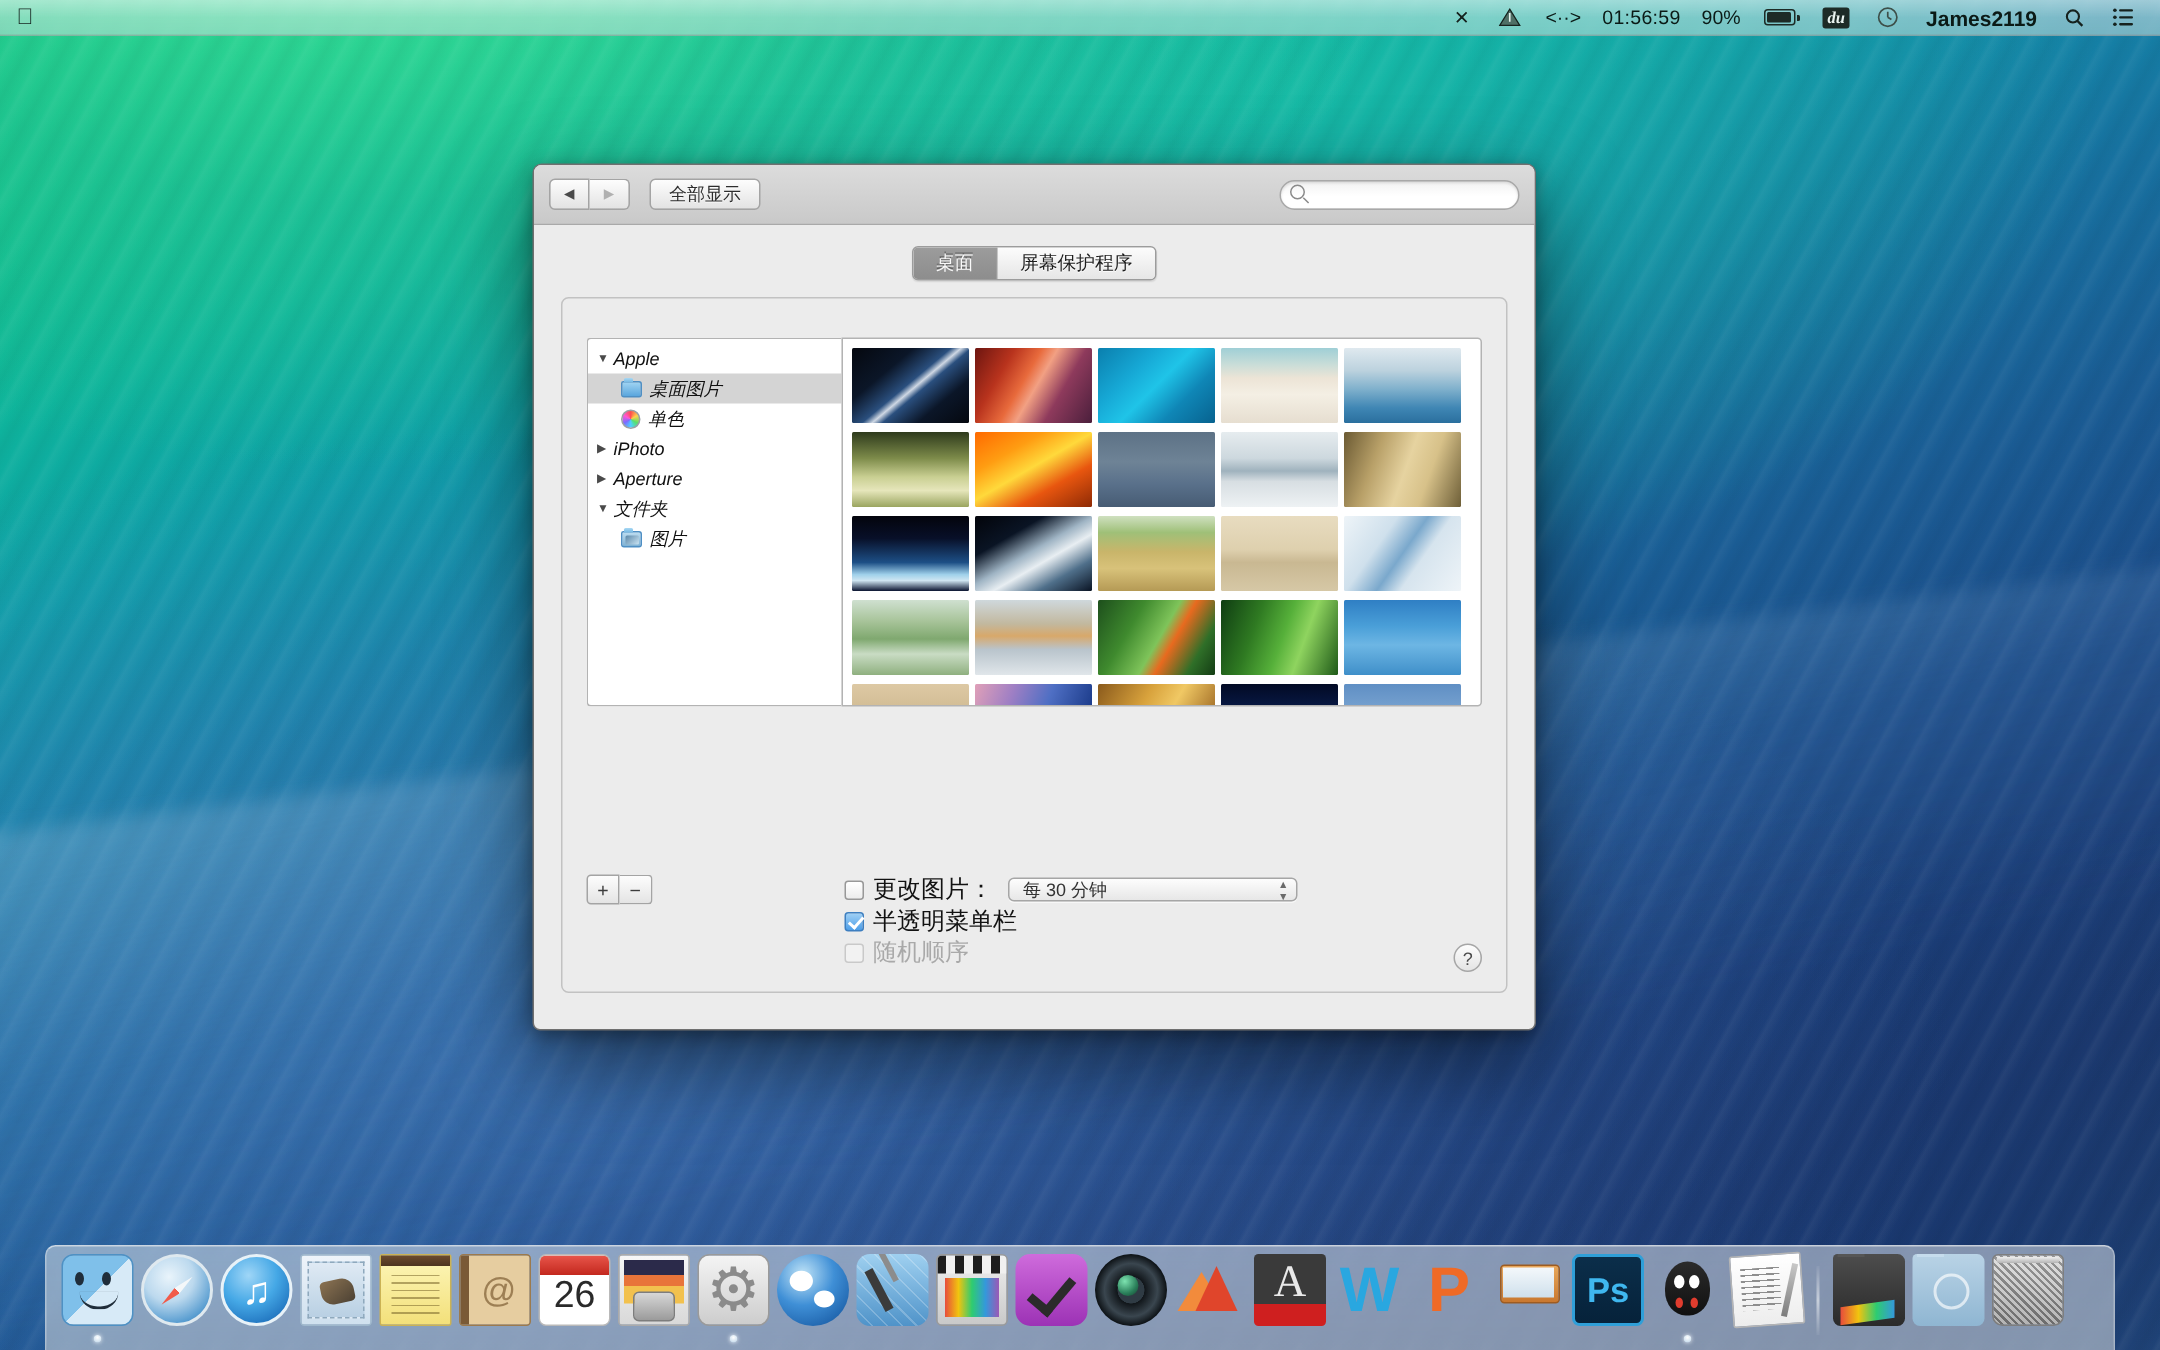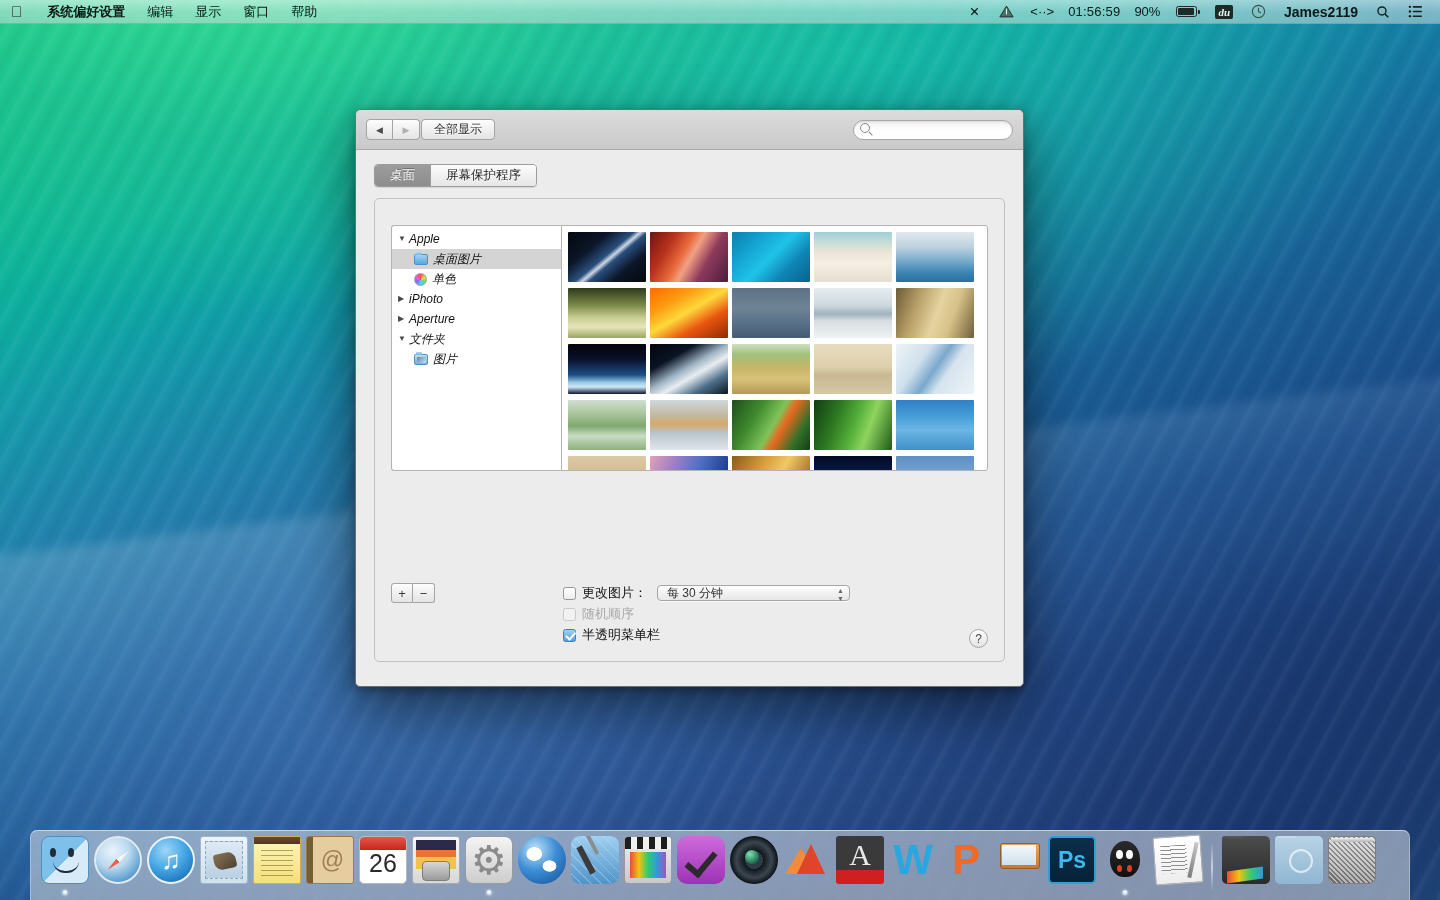--- a/index.html
+++ b/index.html
@@ -111,21 +111,21 @@
   .segbtns { display: flex; }
   .segbtn {
     width: 27px; height: 21px; border: 1px solid #a4a4a4;
     background: linear-gradient(to bottom, #fdfdfd, #e3e3e3);
     display: flex; align-items: center; justify-content: center;
     font-size: 9px; color: #4a4a4a;
   }
   .segbtn:first-child { border-radius: 4px 0 0 4px; }
   .segbtn:last-child { border-radius: 0 4px 4px 0; border-left: none; color: #b0b0b0; }
   .showall {
-    margin-left: 1px; height: 21px; padding: 0 12px;
+    margin-left: 13px; height: 21px; padding: 0 12px;
     border: 1px solid #a4a4a4; border-radius: 4px;
     background: linear-gradient(to bottom, #fdfdfd, #e3e3e3);
     font-size: 12px; color: #2e2e2e; display: flex; align-items: center;
     text-shadow: 0 1px 0 rgba(255,255,255,0.8);
   }
   .searchwrap { margin-left: auto; position: relative; }
   .searchfield {
     width: 160px; height: 20px; border-radius: 10px;
     border: 1px solid #a8a8a8;
     background: linear-gradient(to bottom, #f2f2f2, #ffffff 55%);
@@ -137,21 +137,21 @@
     border: 1.4px solid #8a8a8a; border-radius: 50%;
   }
   .search-icon::after {
     content: ""; position: absolute; right: -4px; bottom: -3px;
     width: 5px; height: 1.4px; background: #8a8a8a; transform: rotate(45deg);
   }
 
   .prefbody { padding: 14px 18px 0 18px; }
 
   
-  .tabrow { display: flex; justify-content: flex-start; margin-bottom: 11px; }
+  .tabrow { display: flex; justify-content: center; margin-bottom: 11px; }
   .tabs { display: flex; border-radius: 4px; overflow: hidden; border: 1px solid #9c9c9c;
           box-shadow: 0 1px 1px rgba(0,0,0,0.10); }
   .tab { padding: 3px 15px 4px 15px; font-size: 12.5px; line-height: 14px; }
   .tab.active { background: linear-gradient(to bottom, #9c9c9c, #8d8d8d); color: #fafafa;
                 text-shadow: 0 -1px 0 rgba(0,0,0,0.35); }
   .tab.inactive { background: linear-gradient(to bottom, #fcfcfc, #e6e6e6); color: #1d1d1d;
                   border-left: 1px solid #9c9c9c; text-shadow: 0 1px 0 rgba(255,255,255,0.9); }
 
   .panel {
     background: #ececec; border: 1px solid #c2c2c2; border-radius: 5px;
@@ -239,21 +239,21 @@
   }
   .cb.checked {
     background: linear-gradient(to bottom,#9fd0f5,#4f9fe8);
     border-color: #3e7fc0;
   }
   .cb.checked::after {
     content: ""; position: absolute; left: 4px; top: 0.5px; width: 3.5px; height: 7.5px;
     border: solid #fff; border-width: 0 2px 2px 0; transform: rotate(42deg);
   }
   .cb.dim { background: #f2f2f2; border-color: #c9c9c9; }
-  .optlbl { font-size: 13px; color: #121212; }
+  .optlbl { font-size: 16px; color: #121212; }
   .optlbl.dim { color: #a9a9a9; }
 
   .popup {
     margin-left: 10px; width: 193px; height: 16px; position: relative;
     border: 1px solid #a6a6a6; border-radius: 4px;
     background: linear-gradient(to bottom,#fdfdfd,#e7e7e7);
     font-size: 12px; color: #333; display: flex; align-items: center; padding-left: 9px;
     box-shadow: 0 1px 0 rgba(255,255,255,0.6);
   }
   .popup .arrows {
@@ -419,27 +419,20 @@
   .i-trash::after { content:""; position:absolute; left:2px; top:1px; right:2px; height:4px; border-radius:3px;
                     background: linear-gradient(to bottom,#eee,#b4b4b4); }
 </style>
 </head>
 <body>
 
 <div id="desktop"></div>
 
 <div id="menubar">
   <div class="mb-apple"></div>
-  <div id="menu-apps" style="display:flex;">
-      <div class="mb-item bold">系统偏好设置</div>
-      <div class="mb-item">编辑</div>
-      <div class="mb-item">显示</div>
-      <div class="mb-item">窗口</div>
-      <div class="mb-item">帮助</div>
-    </div>
   <div class="spacer"></div>
   <div class="mb-right">
     <span class="mb-ricon">
       <svg width="13" height="13" viewBox="0 0 16 16">
           <g stroke="#16221e" stroke-width="1.5" fill="none">
         <path d="M4 4 L12 12 M4 12 L12 4"></path>
             <circle cx="8" cy="8" r="1.2" fill="#16221e" stroke="none"></circle>
         </g>
         </svg>
     </span>
@@ -641,27 +634,27 @@
             <div class="optlbl">更改图片：</div>
             <div class="popup">
               <span>每 30 分钟</span>
               <span class="arrows">
                   <span>▲</span>
                   <span>▼</span>
                 </span>
             </div>
           </div>
           <div class="optrow">
+            <div class="cb checked"></div>
+            <div class="optlbl">半透明菜单栏</div>
+          </div>
+          <div class="optrow">
             <div class="cb dim"></div>
             <div class="optlbl dim">随机顺序</div>
           </div>
-          <div class="optrow">
-            <div class="cb checked"></div>
-            <div class="optlbl">半透明菜单栏</div>
-          </div>
         </div>
 
         <div class="helpbtn">?</div>
       </div>
 
     </div>
   </div>
 </div>
 
 <div id="dock">

